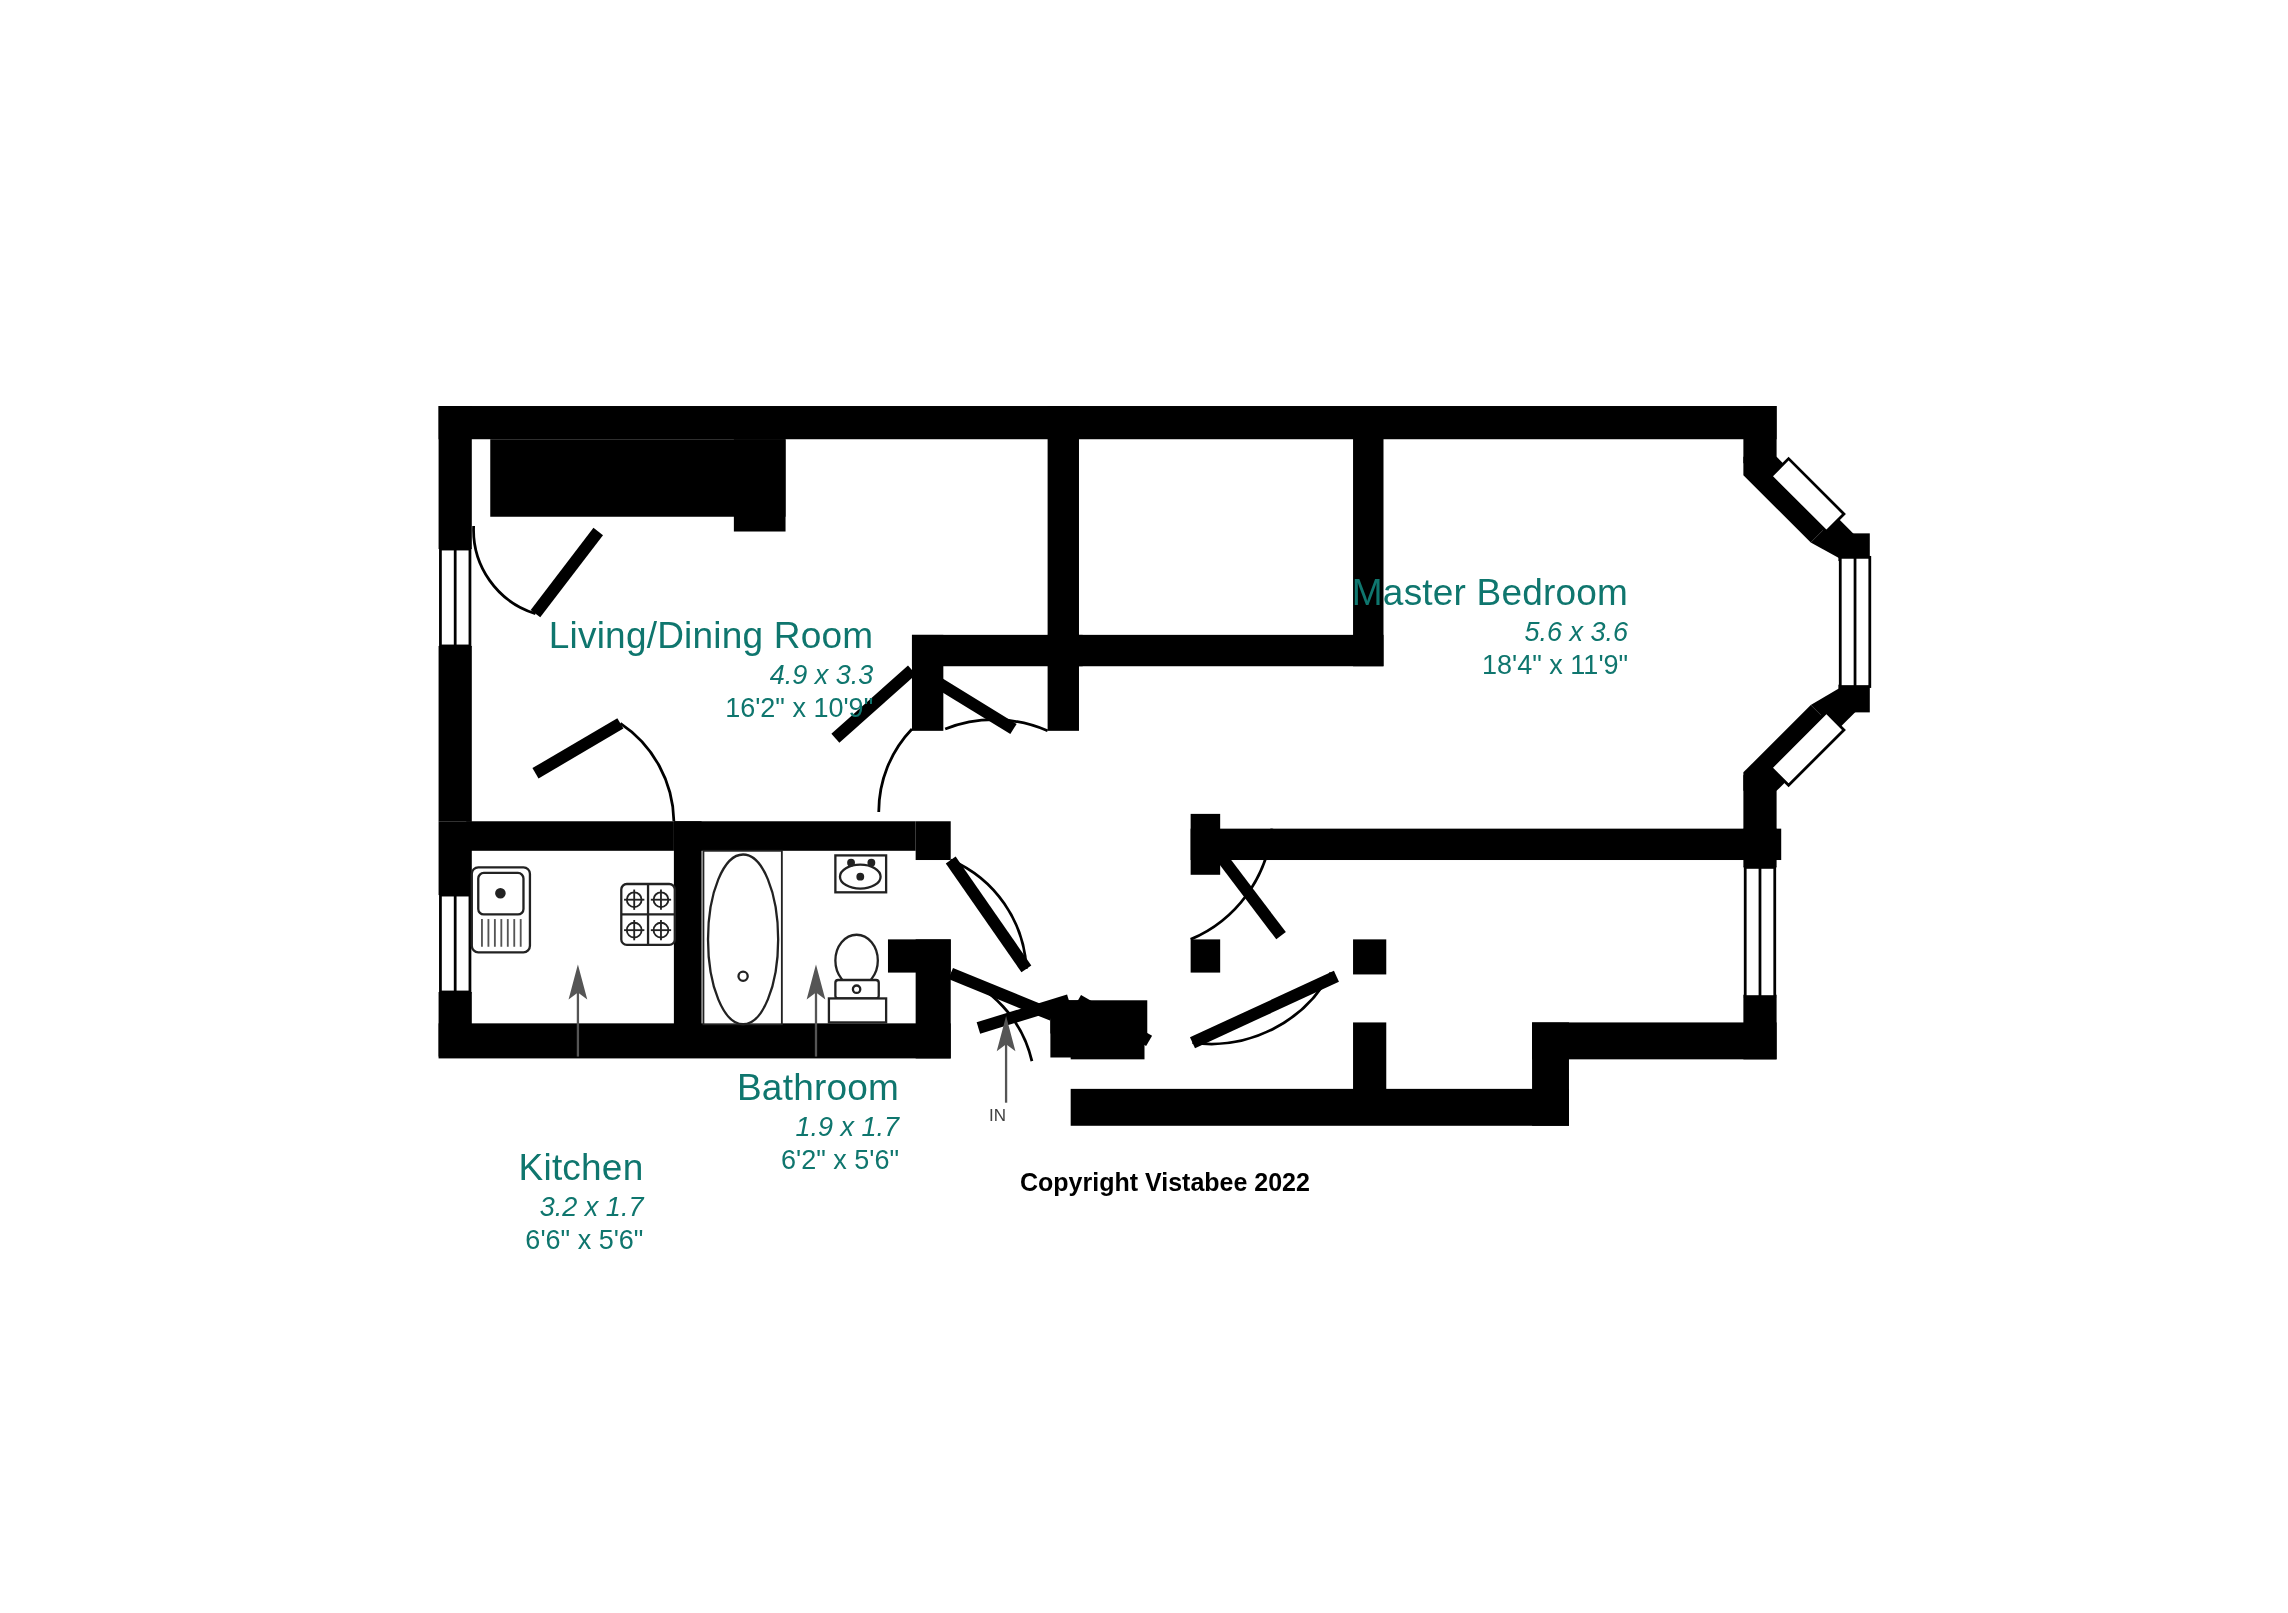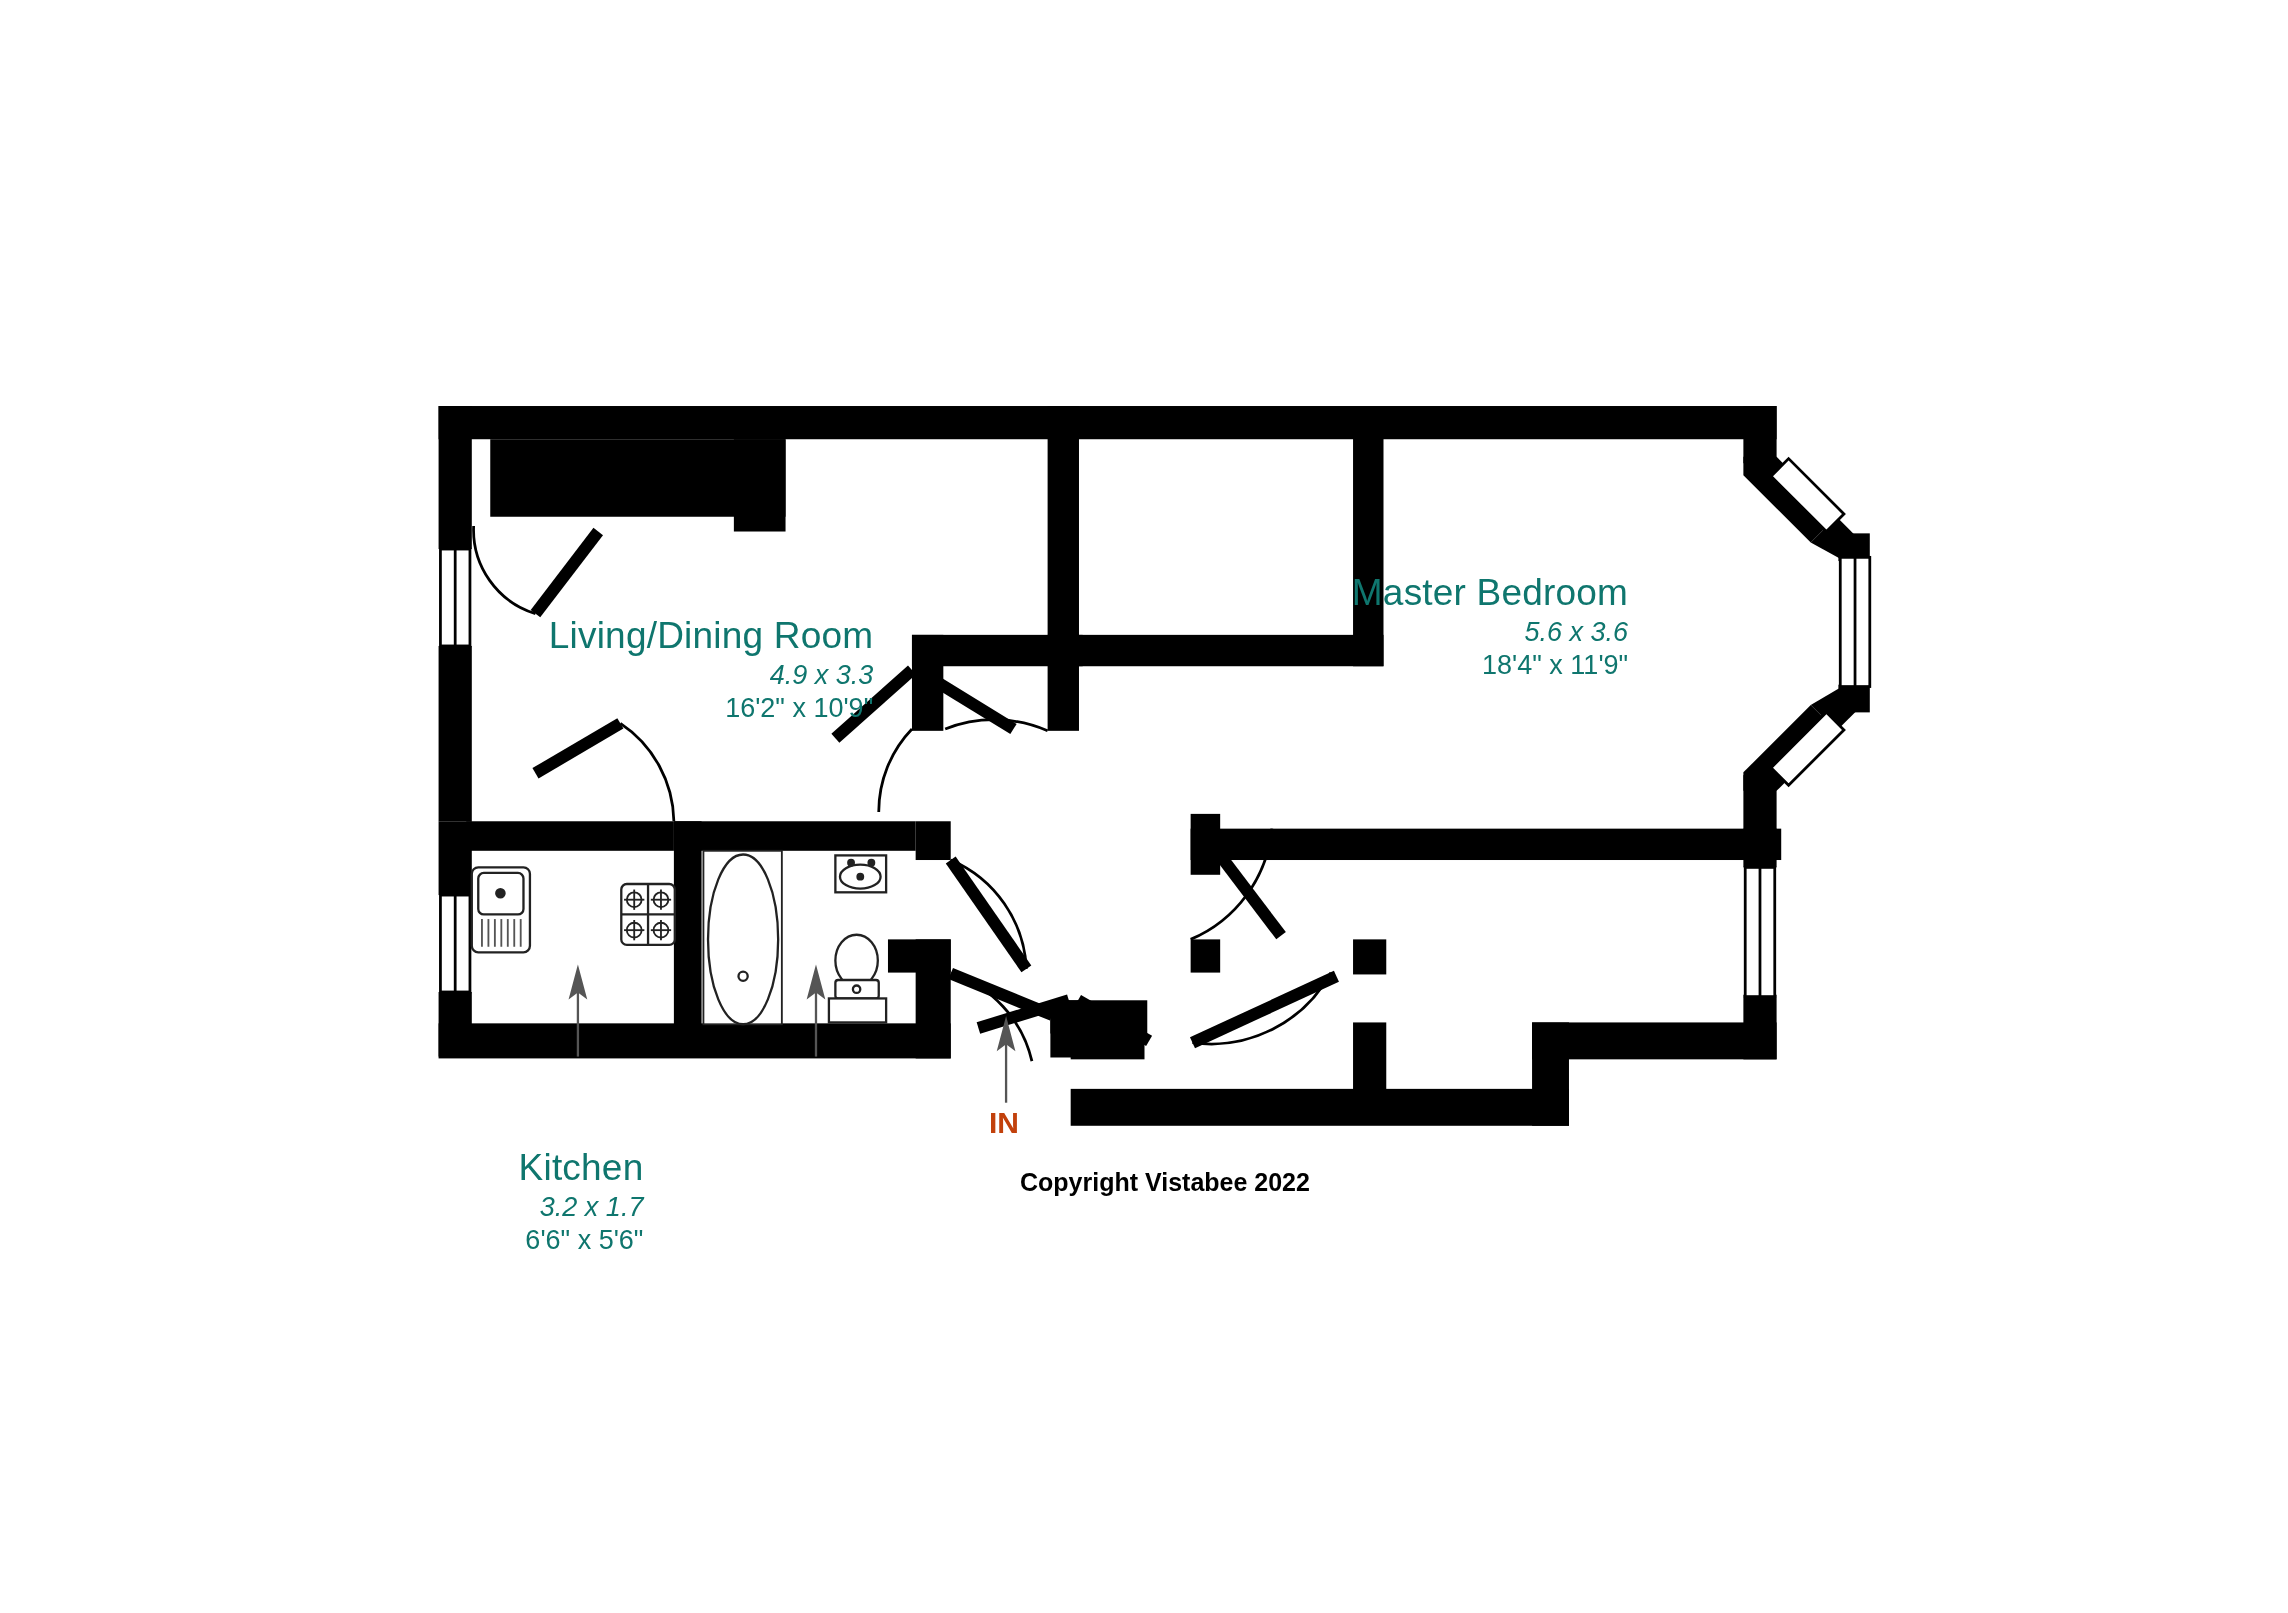--- a/index.html
+++ b/index.html
@@ -46,25 +46,24 @@
     font-size: 27px;
     margin-bottom: 5.5px;
     font-style: italic;
   }
   .room-label .rl-imperial {
     display: block;
     font-size: 27px;
   }
   .in-label {
     position: absolute;
-    font-size: 30px;
-    color: #c2410c;
+    font-size: 17px;
+    color: #404040;
     white-space: nowrap;
     pointer-events: none;
-    font-weight: bold;
   }
   .copyright-label {
     position: absolute;
     font-size: 25px;
     color: #000000;
     white-space: nowrap;
     pointer-events: none;
     font-weight: bold;
   }
 </style>
@@ -290,19 +289,24 @@
     <span class="rl-imperial">18'4" x 11'9"</span>
   </div>
 
 
   <div class="room-label" style="left:581px; top:1117px; transform:translateX(-50%);margin-top:32px;">
     <span class="rl-name">Kitchen</span>
     <span class="rl-metric">3.2 x 1.7</span>
     <span class="rl-imperial">6'6" x 5'6"</span>
   </div>
 
+  <div class="room-label" style="left:818px; top:1069px; transform:translateX(-50%);">
+    <span class="rl-name">Bathroom</span>
+    <span class="rl-metric">1.9 x 1.7</span>
+    <span class="rl-imperial">6'2" x 5'6"</span>
+  </div>
 
   <div class="in-label" style="left:989px; top:1106px;">IN</div>
 
   <div class="copyright-label" style="left:1020px; top:1168px;">Copyright Vistabee 2022</div>
 
 </div>
 
 
 </body></html>

